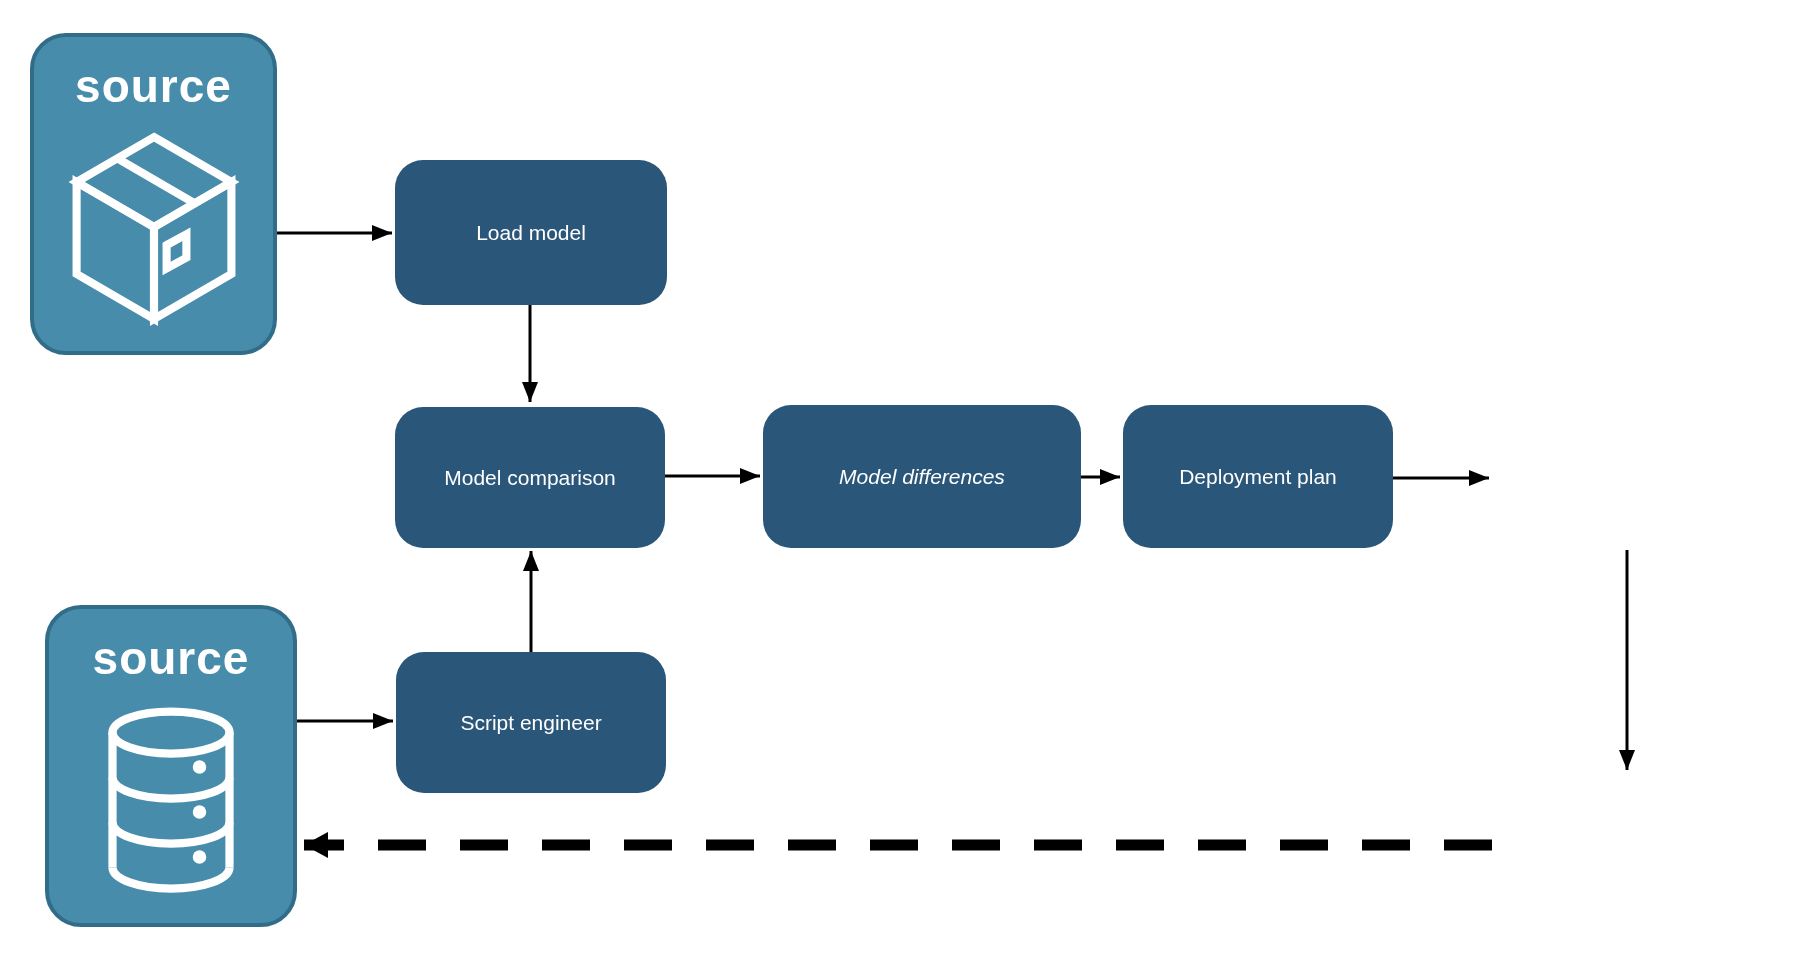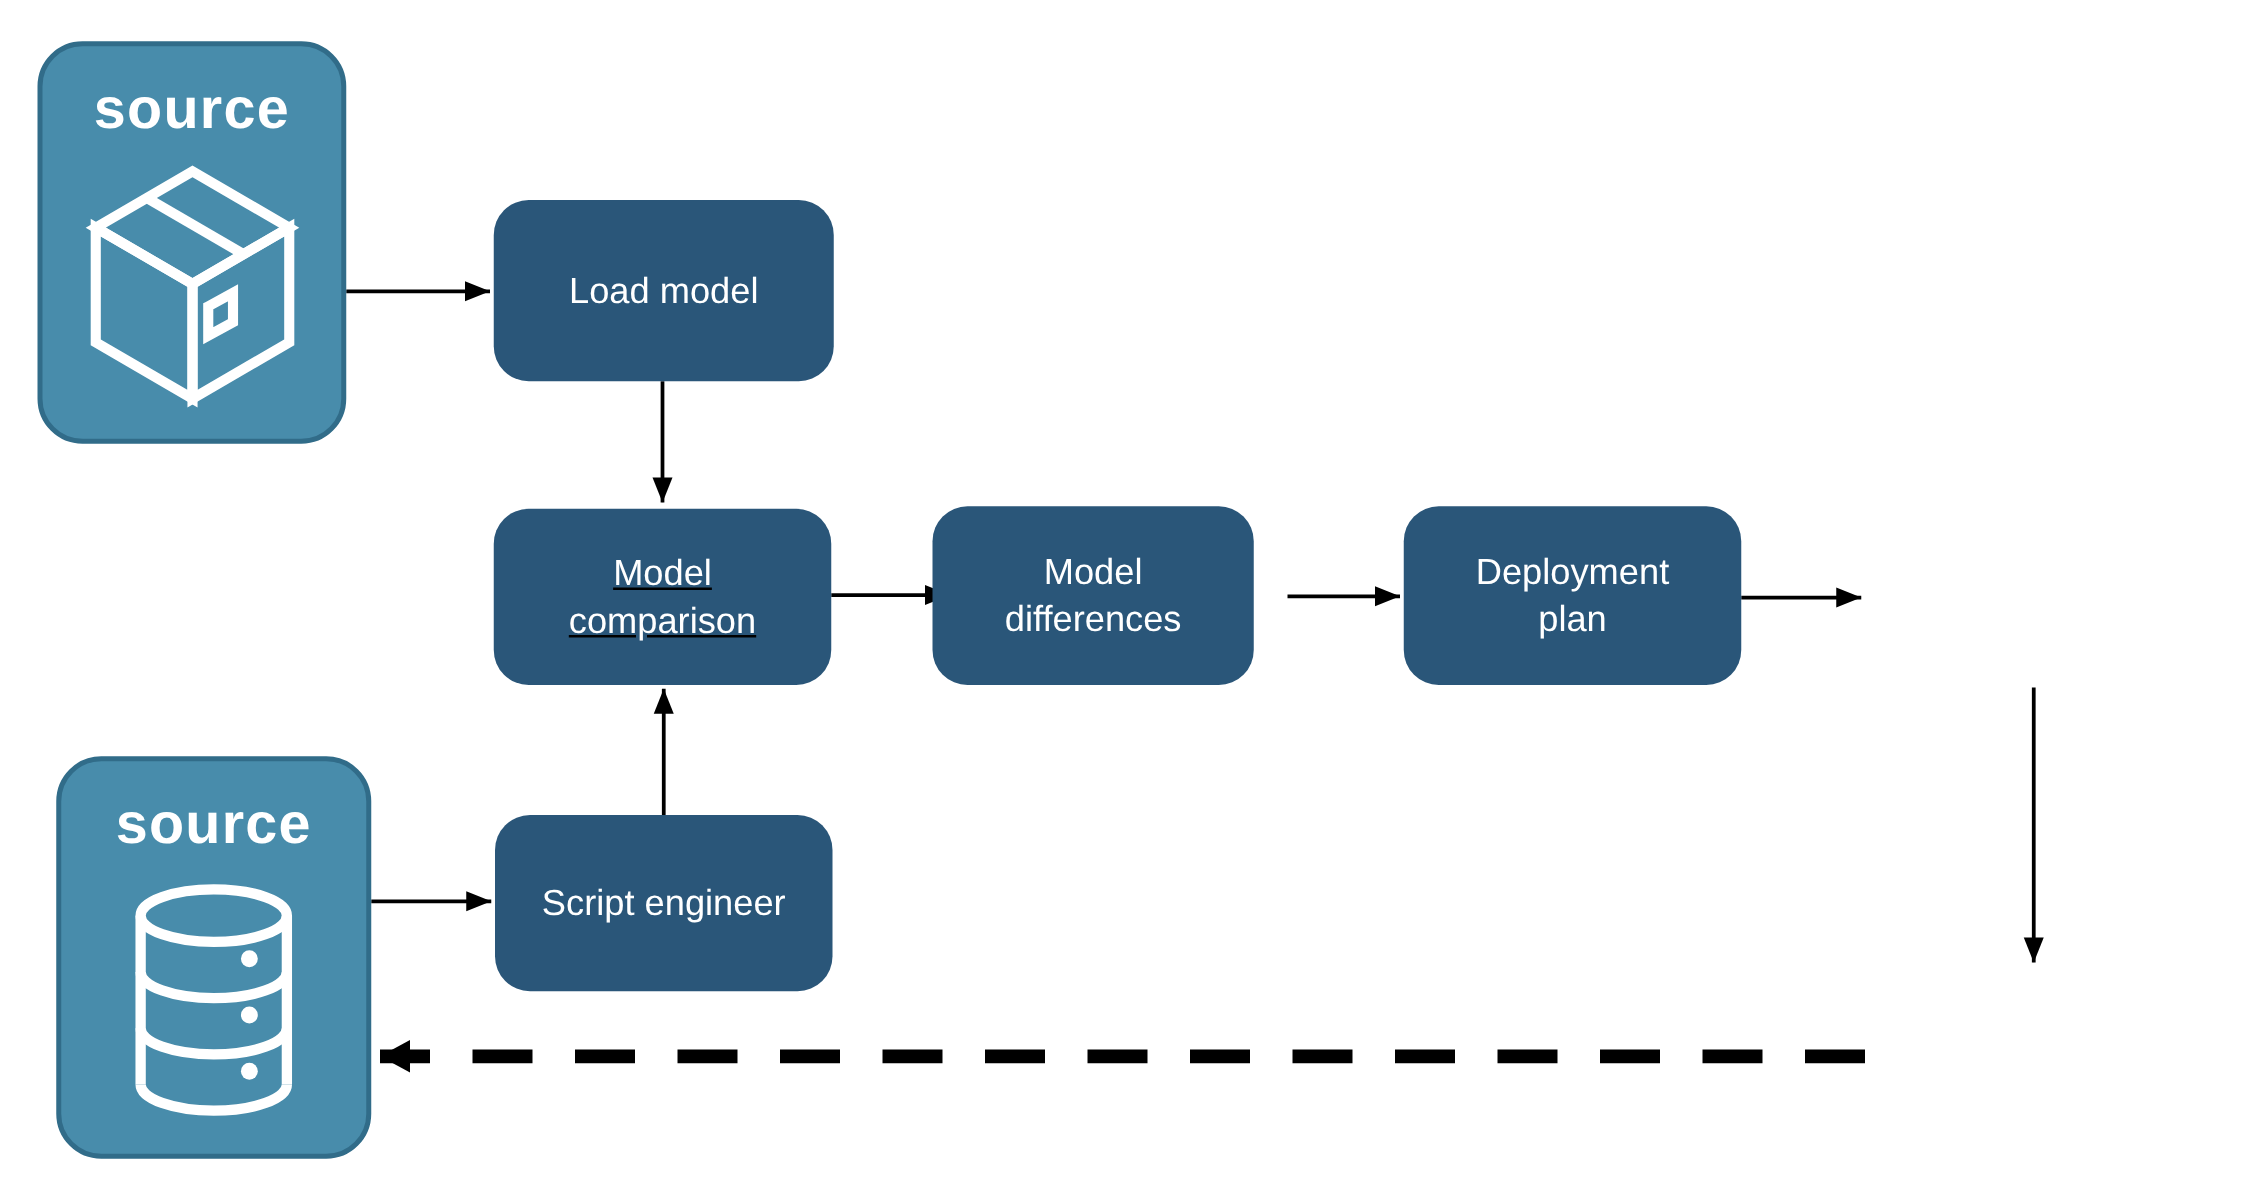--- a/index.html
+++ b/index.html
@@ -33,21 +33,21 @@
   .node {
     position: absolute;
     background: var(--node-fill, #2a5679);
     border-radius: 28px;
     display: flex;
     align-items: center;
     justify-content: center;
   }
   .node .label {
     color: var(--text-color, #fbfcfd);
-    font-size: 29px;
+    font-size: 21px;
     line-height: 38px;
     text-align: center;
     max-width: 205px;
   }
 
   
   .endpoint {
     position: absolute;
     background: var(--endpoint-fill, #488cab);
     border: 4px solid var(--endpoint-border, #316c89);
@@ -73,22 +73,22 @@
     stroke: var(--text-color, #ffffff);
     fill: none;
     stroke-miterlimit: 10;
   }
   .icon circle { fill: var(--text-color, #ffffff); stroke: none; }
 
   
   #source            { left: 30px;   top: 33px;  width: 247px; height: 322px; }
   #target            { left: 45px;   top: 605px; width: 252px; height: 322px; }
   #load-model        { left: 395px;  top: 160px; width: 272px; height: 145px; }
-  #model-comparison  { left: 395px;  top: 407px; width: 270px; height: 141px; text-decoration: underline; }
-  #model-differences { left: 746px;  top: 405px; width: 257px; height: 143px; }
+  #model-comparison  { left: 395px;  top: 407px; width: 270px; height: 141px; }
+  #model-differences { left: 763px;  top: 405px; width: 318px; height: 143px; font-style: italic; }
   #deployment-plan   { left: 1123px; top: 405px; width: 270px; height: 143px; }
   #script-generation { left: 1492px; top: 405px; width: 270px; height: 145px; }
   #reverse-engineer  { left: 396px;  top: 652px; width: 270px; height: 141px; }
   #script-execution  { left: 1492px; top: 773px; width: 270px; height: 145px; }
 </style>
 </head>
 <body>
 
 <div class="canvas">
 

